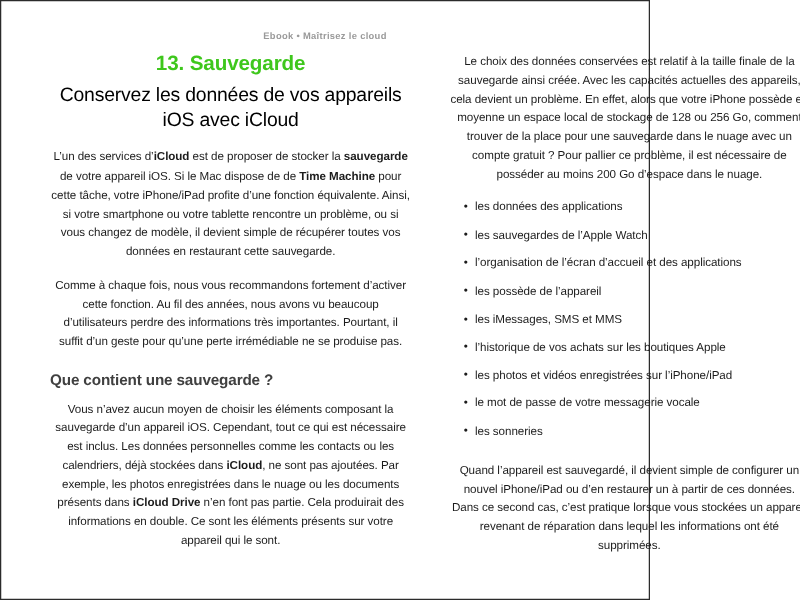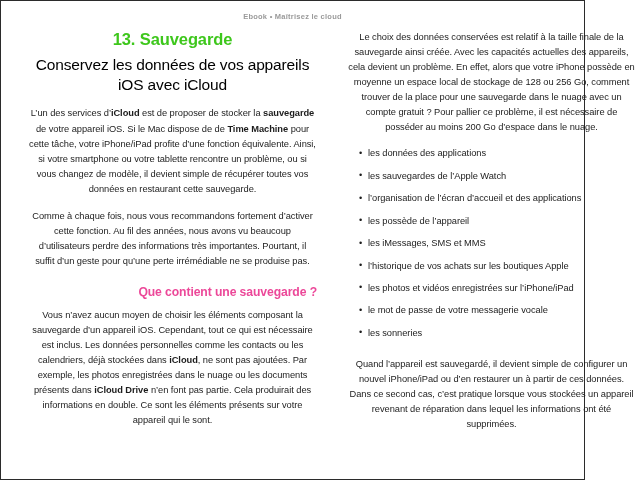--- a/index.html
+++ b/index.html
@@ -9,25 +9,25 @@
   body {
     width: 640px;
     height: 480px;
     background: #ffffff;
     font-family: "Liberation Sans", sans-serif;
     overflow: hidden;
   }
   .page {
     position: relative;
     box-sizing: border-box;
-    width: 585px;
+    width: 520px;
     height: 480px;
     background: #ffffff;
     border: 1px solid #2b2b2b;
-    padding: 0;
+    padding: 12px;
   }
   .running-head {
     text-align: center;
     font-size: 7.5px;
     color: #9a9a9a;
     letter-spacing: 0.25px;
     padding-top: 11px;
     font-weight: 600;
   }
   .columns {
@@ -65,22 +65,22 @@
     line-height: 1.62;
     color: #1c1c1c;
     margin: 0 0 12px 0;
     text-align: center;
     letter-spacing: -0.05px;
   }
   p.body:last-child {
     margin-bottom: 0;
   }
   .section-head {
-    text-align: right;
-    color: #ec4899;
+    text-align: left;
+    color: #404040;
     font-size: 12.2px;
     font-weight: bold;
     line-height: 1.3;
     margin: 16px 0 7px 0;
     letter-spacing: -0.1px;
   }
   ul.bullets {
     list-style: none;
     margin: 0 0 11px 0;
     padding: 0 0 0 12px;

